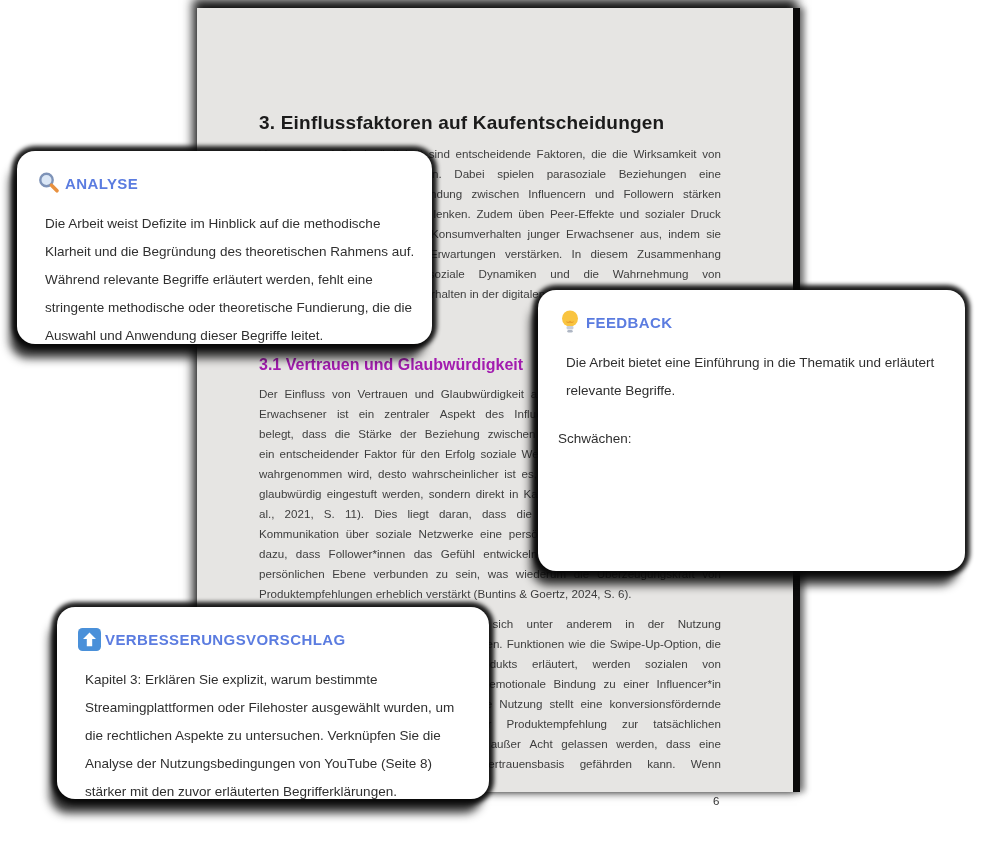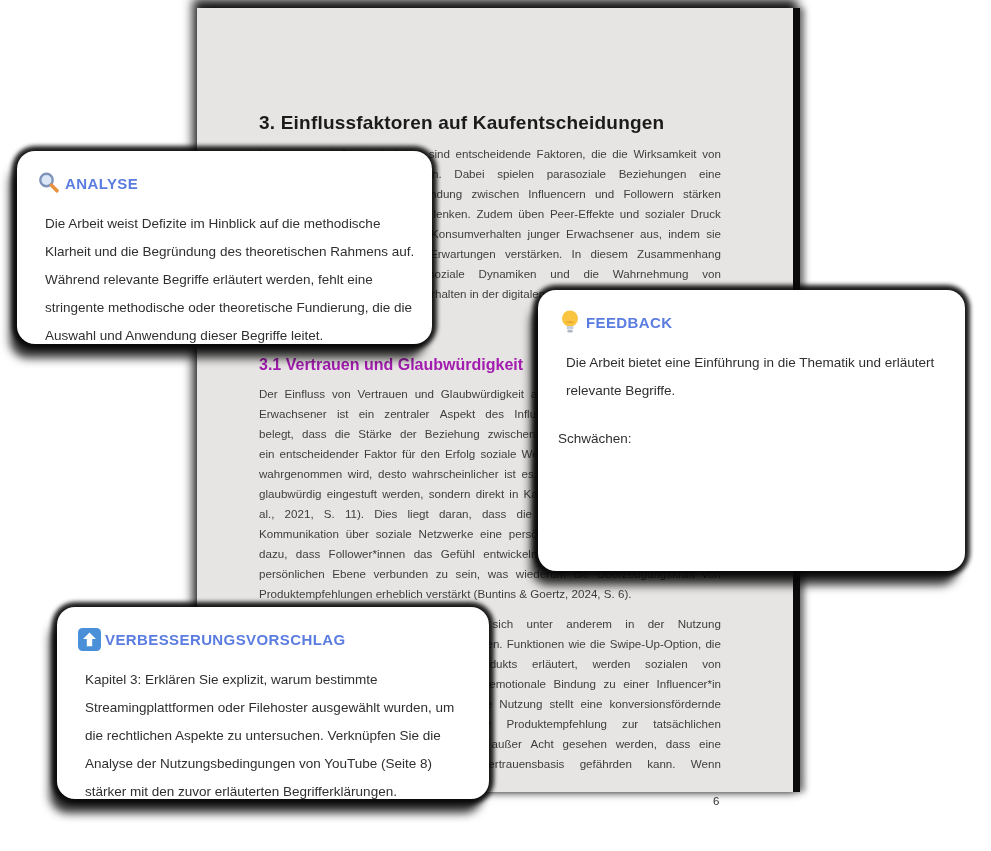--- a/index.html
+++ b/index.html
@@ -338,21 +338,21 @@
         <span>tatsächlichen</span>
       </div>
       <div class="docline just">
         <span>Kaufhandlung</span>
         <span>führt.</span>
         <span>Dennoch</span>
         <span>darf</span>
         <span>nicht</span>
         <span>außer</span>
         <span>Acht</span>
-        <span>gesehen</span>
+        <span>gelassen</span>
         <span>werden,</span>
         <span>dass</span>
         <span>eine</span>
       </div>
       <div class="docline just">
         <span>zu</span>
         <span>starke</span>
         <span>Kommerzialisierung</span>
         <span>die</span>
         <span>Vertrauensbasis</span>

